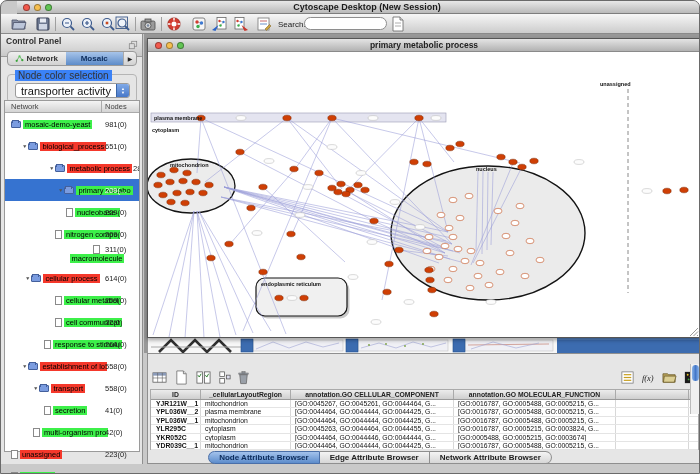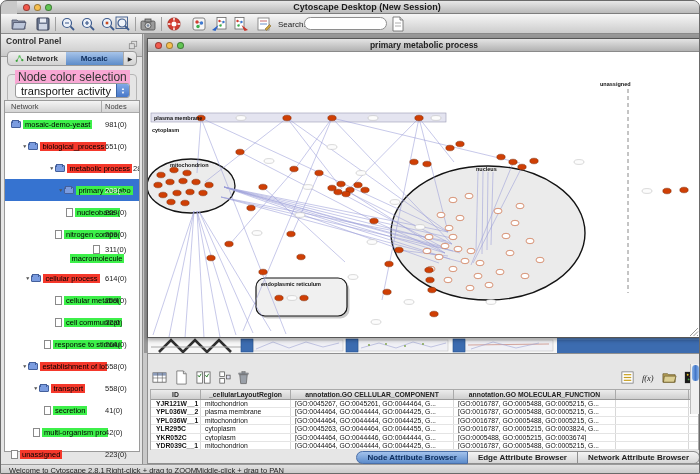--- a/index.html
+++ b/index.html
@@ -29,21 +29,21 @@
   .panel-head .pt{position:absolute;left:5px;top:2px;font-size:8.5px;font-weight:bold;color:#333}
   .float-ico{position:absolute;right:4px;top:2px;width:10px;height:10px}
   .float-ico svg{width:10px;height:10px}
   #cp-tabs{position:absolute;left:6px;top:17px;width:130px;height:15px;display:flex;
     background:linear-gradient(#efefef,#d2d2d2);border:1px solid #9a9a9a;border-radius:4px;overflow:hidden}
   .cp-tab{flex:1;display:flex;align-items:center;justify-content:center;font-size:8px;font-weight:bold;color:#333;gap:2px}
   .cp-tab.sel{background:linear-gradient(#a7c4ea,#5d8cc9);color:#0c2c5c}
   .cp-tab .ticn svg{width:9px;height:9px;display:block}
   .cp-tab-arrow{width:13px;display:flex;align-items:center;justify-content:center;font-size:6px;color:#222;border-left:1px solid #aaa}
   #groupbox{position:absolute;left:6px;top:40px;width:130px;height:29px;border:1px solid #b5b5b5;border-radius:4px}
-  #groupbox .gtitle{position:absolute;left:7px;top:-5px;background:#f9a8d4;padding:0 3px;font-size:12px;color:#333}
+  #groupbox .gtitle{position:absolute;left:7px;top:-5px;background:#3b82f6;padding:0 3px;font-size:10px;color:#333}
   #combo{position:absolute;left:7px;top:8px;width:115px;height:15px;background:#fff;border:1px solid #9a9a9a;
     border-radius:3px;display:flex;align-items:center;overflow:hidden}
   #combo .cval{flex:1;text-align:center;font-size:11px;color:#111}
   #combo .cstep{width:13px;height:100%;background:linear-gradient(#7fa9e8,#4878c8);display:flex;flex-direction:column;
     align-items:center;justify-content:center;color:#fff;font-size:4px;line-height:4px;border-left:1px solid #3a66a8}
   #selrow{position:absolute;left:13px;top:76px;display:flex;align-items:center;gap:5px}
   #checkbox{width:10px;height:10px;border-radius:2px;background:linear-gradient(#6f9ce6,#3a6fd0);
     border:1px solid #2c57a8;color:#fff;font-size:8px;line-height:9px;text-align:center}
   #selrow .cbl{font-size:8.5px;color:#111}
   #treebox{position:absolute;left:3px;top:66px;width:136px;height:352px;background:#fff;border:1px solid #9a9a9a}
@@ -82,21 +82,21 @@
   .dp-hrow{display:flex;height:10px;background:linear-gradient(#ececec,#cfcfcf);border-bottom:1px solid #9a9a9a}
   .dp-hcell{font-size:6.8px;font-weight:bold;color:#222;text-align:center;border-right:1px solid #aaa;
     overflow:hidden;white-space:nowrap;line-height:10px}
   .dp-row{display:flex;height:8.4px;border-bottom:0.5px solid #e4e4e4}
   .dp-cell{font-size:6.8px;color:#111;border-right:1px solid #d8d8d8;overflow:hidden;white-space:nowrap;
     line-height:8.4px;padding-left:4px}
   .dp-cell.c0{font-weight:bold;padding-left:5px}
   #dp-scroll{position:absolute;right:0px;top:10px;width:10px;height:50px;background:#f0f0f0;border-left:1px solid #bbb}
   #dp-thumb{position:absolute;left:1px;top:1px;width:7px;height:16px;border-radius:4px;
     background:linear-gradient(90deg,#8ab4ea,#4377c8,#8ab4ea)}
-  #dp-tabs{position:absolute;left:0;top:97px;width:552px;display:flex;justify-content:flex-end}
+  #dp-tabs{position:absolute;left:0;top:97px;width:464px;display:flex;justify-content:center}
   .dp-tab{font-size:8px;font-weight:bold;color:#222;padding:1px 10px;background:linear-gradient(#f4f4f4,#d6d6d6);
     border:1px solid #8f8f8f;border-left:none}
   .dp-tab:first-child{border-left:1px solid #8f8f8f;border-radius:7px 0 0 7px}
   .dp-tab:last-child{border-radius:0 7px 7px 0}
   .dp-tab.sel{background:linear-gradient(#a3c2ec,#5c8ccb);color:#0c2c5c;border-color:#4a6fa8}
   
   #statusbar{position:absolute;left:0;top:463px;width:700px;height:11px;
     background:linear-gradient(#e2e2e2,#c6c6c6);border-top:1px solid #9a9a9a}
   #statusbar span{position:absolute;top:1px;font-size:7.5px;color:#222}
 </style>
@@ -655,19 +655,14 @@
     <div id="dp-scroll">
         <div id="dp-thumb"></div>
       </div>
     <div id="dp-tabs">
         <div class="dp-tab sel">Node Attribute Browser</div>
         <div class="dp-tab">Edge Attribute Browser</div>
         <div class="dp-tab">Network Attribute Browser</div>
       </div>
   </div>
 
-  <div id="statusbar">
-    <span style="left:8px">Welcome to Cytoscape 2.8.1</span>
-    <span style="left:105px">Right-click + drag to ZOOM</span>
-    <span style="left:195px">Middle-click + drag to PAN</span>
-  </div>
 
 </div>
 
 </body></html>

